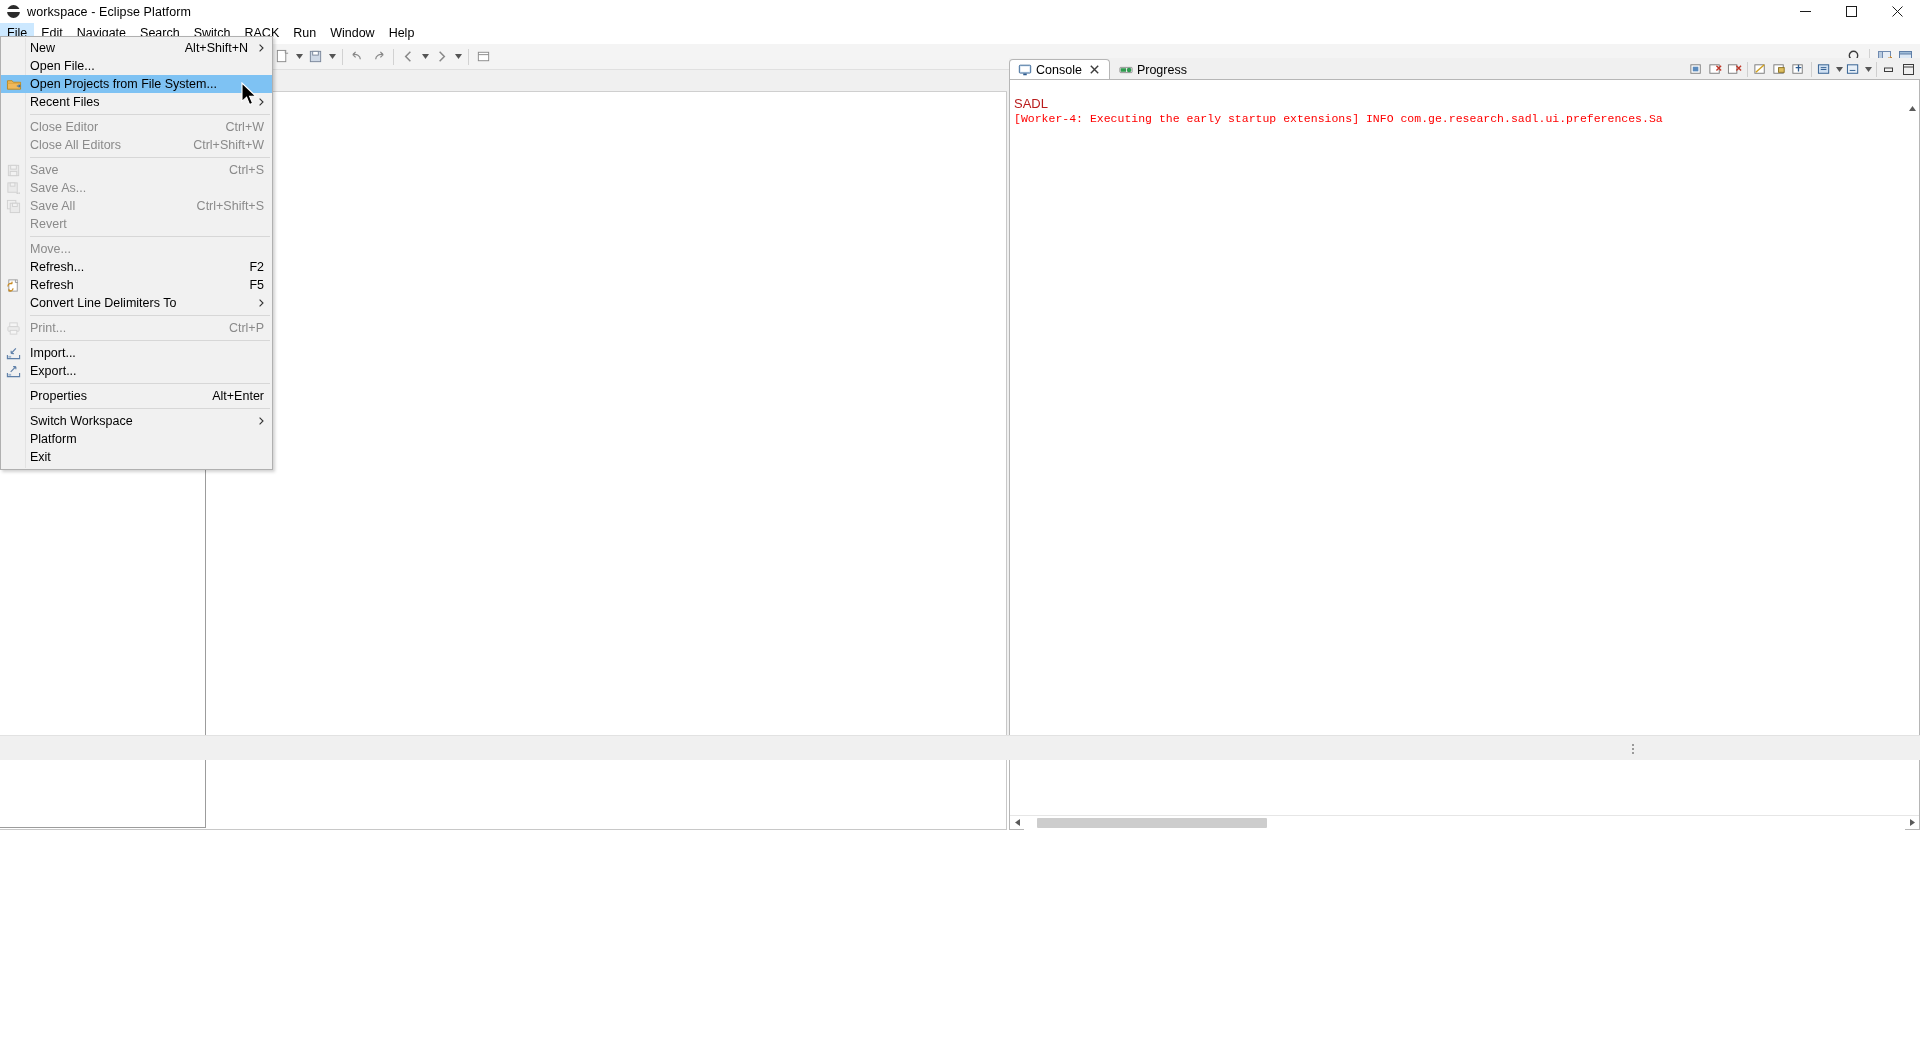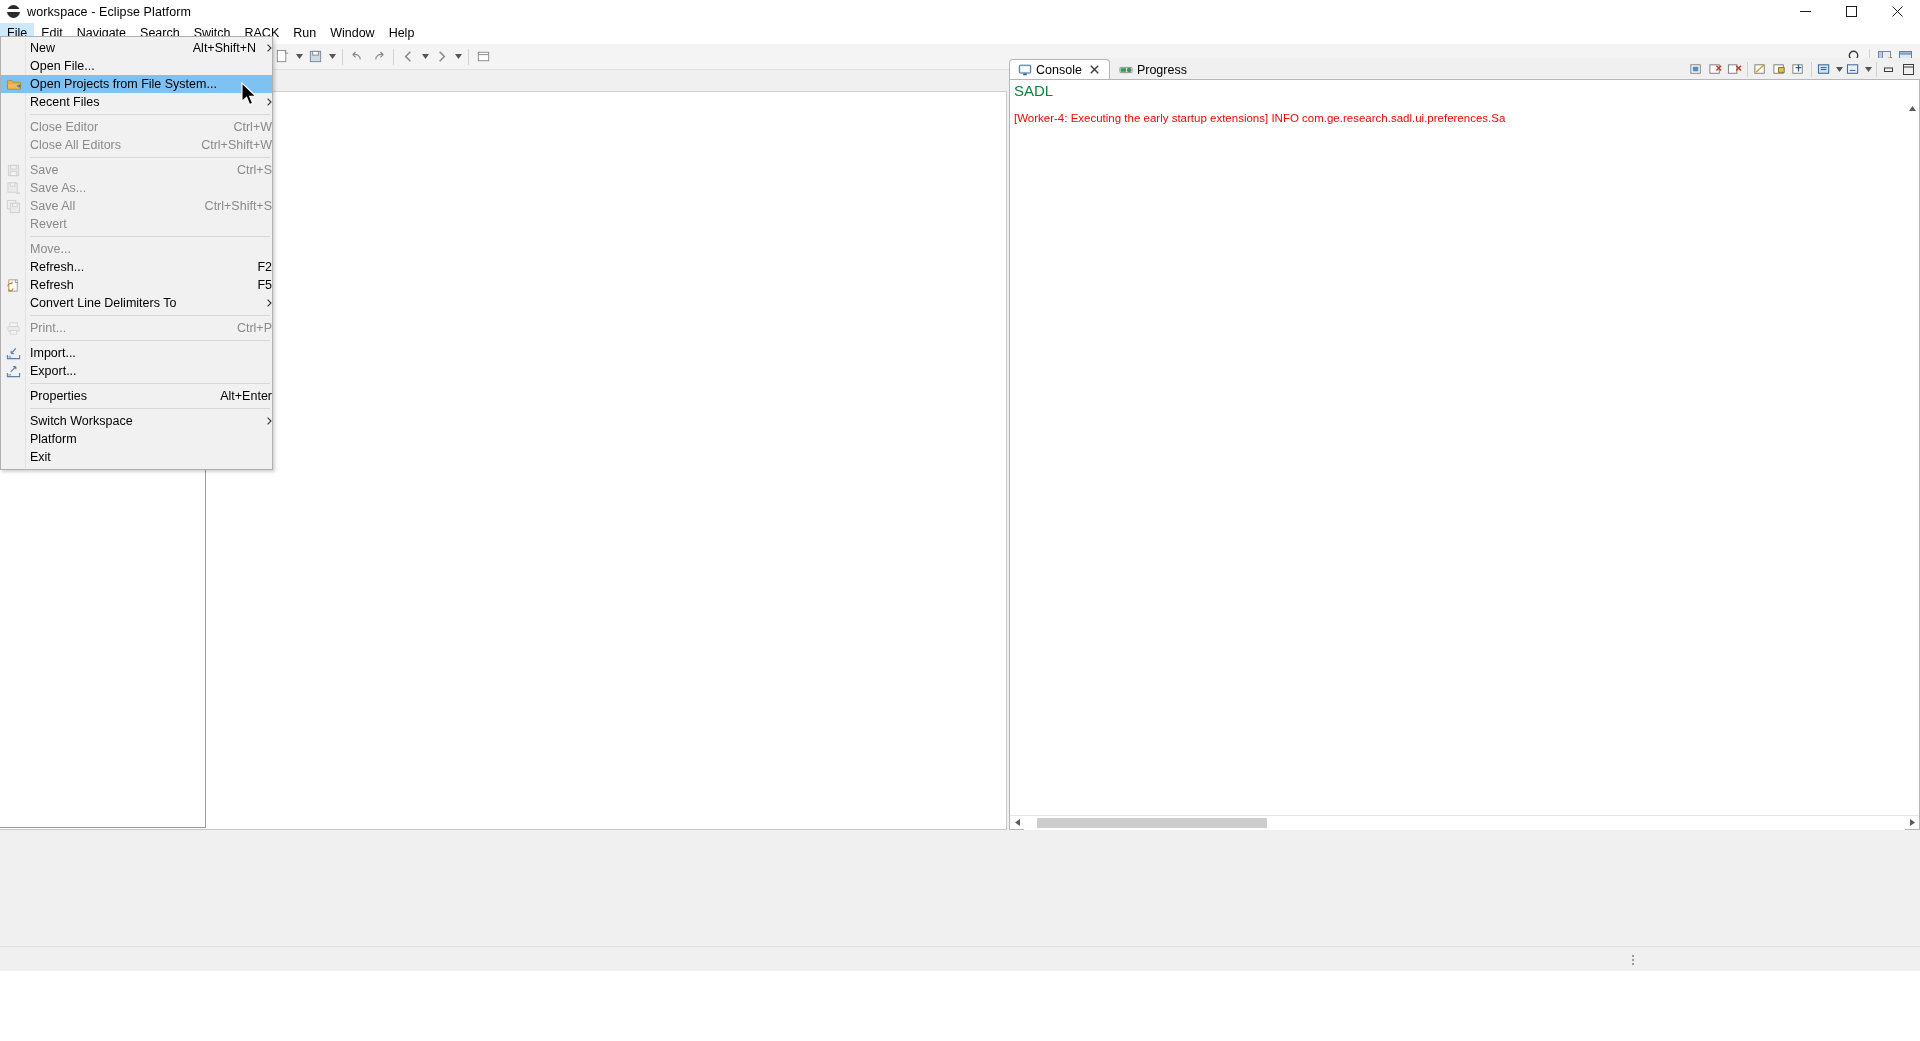--- a/index.html
+++ b/index.html
@@ -8,21 +8,21 @@
     width: 1920px; height: 1041px;
     overflow: hidden;
     background: #ffffff;
     font-family: "Liberation Sans", sans-serif;
     -webkit-font-smoothing: antialiased;
   }
 
   
   #app {
     position: relative;
-    width: 1920px; height: 971px;
+    width: 1920px; height: 760px;
     background: #f0f0f0;
   }
 
   
   #titlebar {
     position: absolute; left: 0; top: 0;
     width: 1920px; height: 23px;
     background: #ffffff;
     display: flex; align-items: center;
     border-bottom: 0px solid #ddd;
@@ -172,27 +172,27 @@
   .rt-arrow { width: 10px; height: 20px; display:flex; align-items:center; justify-content:center; color:#555; }
   .rt-sep { width: 1px; height: 15px; background: #cfcfcf; margin: 0 3px; }
 
   #console-host {
     position: absolute; left: 0px; top: 21px;
     width: 911px; height: 751px;
     background: #ffffff;
     border: 1px solid #b6b6b6;
   }
   #console-label {
-    position: absolute; left: 4px; top: 2px;
-    font-size: 15px; color: #15803d;
+    position: absolute; left: 4px; top: 16px;
+    font-size: 13px; color: #b91c1c;
   }
   #console-text {
     position: absolute; left: 4px; top: 32px;
     right: 14px;
-    font-family: Liberation Sans, sans-serif;
+    font-family: Liberation Mono, monospace;
     font-size: 11.5px;
     color: #ff0000;
     white-space: pre;
     overflow: hidden;
   }
   
   #console-vscroll {
     position: absolute; right: 0px; top: 22px;
     width: 13px; bottom: 15px;
     background: #ffffff;
@@ -250,21 +250,21 @@
   #menu-gutter {
     position: absolute; left: 1px; top: 1px;
     width: 24px; bottom: 1px;
     background: #f1f1f1;
     border-right: 1px solid #e3e3e3;
   }
   .mrow {
     position: relative;
     height: 18px;
     display: flex; align-items: center;
-    padding-left: 29px; 
+    padding-left: 29px; padding-right: 8px;
     color: #000;
     z-index: 2;
   }
   .mrow.disabled { color: #8a8a8a; }
   .mrow.sel {
     background: #7ec2f3;
   }
   .mrow .mlabel { flex: 1; white-space: nowrap; }
   .mrow .maccel { color: #000; white-space: nowrap; margin-left: 12px; }
   .mrow.disabled .maccel { color: #8a8a8a; }

